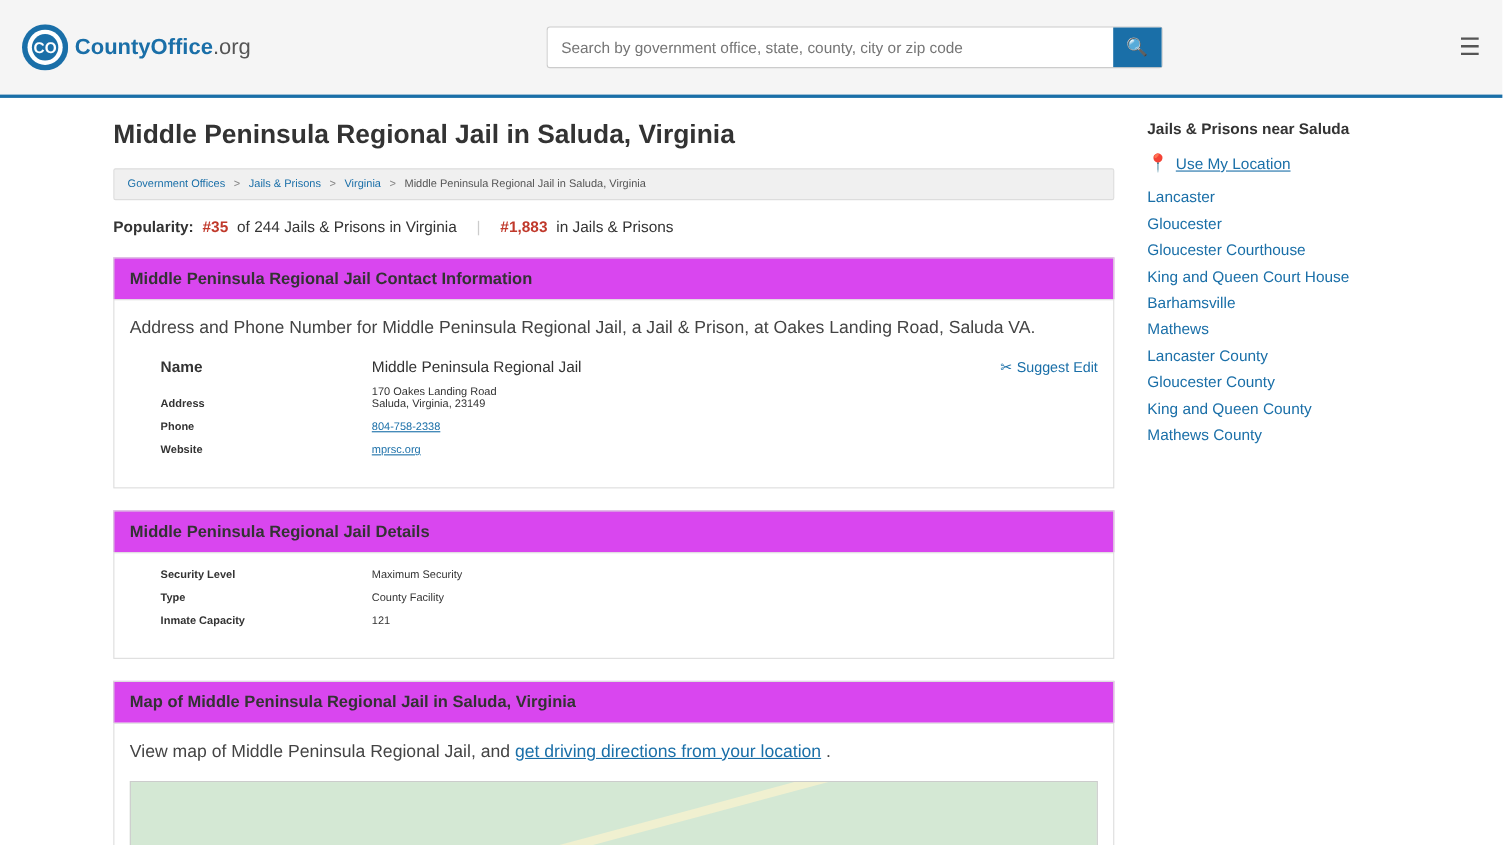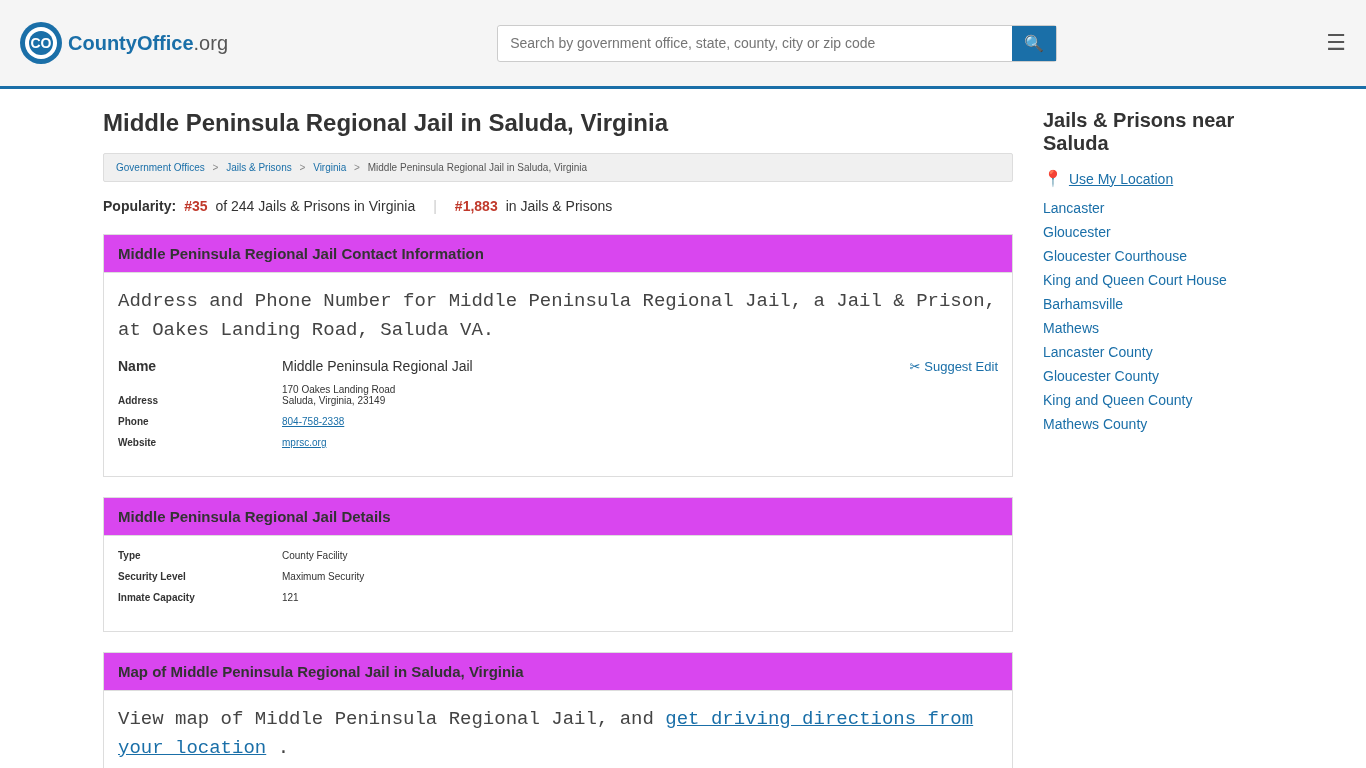--- a/index.html
+++ b/index.html
@@ -118,38 +118,38 @@
       font-weight: bold;
       color: #333;
       border: 1px solid #ddd;
       border-bottom: none;
     }
     .section-body {
       border: 1px solid #ddd;
       padding: 14px 14px 18px;
     }
     .section-desc {
-      font-size: 19px;
+      font-size: 16px;
       color: #444;
       margin-bottom: 14px;
       line-height: 1.5;
-      font-family: Liberation Mono, monospace;
     }
 
     
     .info-row {
       display: flex;
       margin-bottom: 10px;
       font-size: 10px;
       align-items: flex-end;
     }
     .info-label {
       font-weight: bold;
-      width: 164px;
+      width: 192px;
       flex-shrink: 0;
+      margin-left: 28px;
     }
     .info-value { color: #333; }
     .info-value a { color: #1a6fa8; text-decoration: underline; cursor: pointer; }
 
     
     #suggest-edit {
       float: right;
       font-size: 13px;
       color: #1a6fa8;
       text-decoration: none;
@@ -165,21 +165,21 @@
       justify-content: space-between;
       margin-bottom: 10px;
     }
     .name-row .left {
       display: flex;
       gap: 0;
     }
 
     
     #sidebar-title {
-      font-size: 20px;
+      font-size: 14px;
       font-weight: bold;
       color: #333;
       margin-bottom: 14px;
     }
     #sidebar-location {
       display: flex;
       align-items: center;
       gap: 6px;
       margin-bottom: 12px;
     }
@@ -322,26 +322,26 @@
             <a>mprsc.org</a>
           </span>
         </div>
       </div>
     </div>
 
     <div class="section">
       <div class="section-header">Middle Peninsula Regional Jail Details</div>
       <div class="section-body">
         <div class="info-row">
+          <span class="info-label">Security Level</span>
+          <span class="info-value">Maximum Security</span>
+        </div>
+        <div class="info-row">
           <span class="info-label">Type</span>
           <span class="info-value">County Facility</span>
-        </div>
-        <div class="info-row">
-          <span class="info-label">Security Level</span>
-          <span class="info-value">Maximum Security</span>
         </div>
         <div class="info-row">
           <span class="info-label">Inmate Capacity</span>
           <span class="info-value">121</span>
         </div>
       </div>
     </div>
 
     <div class="section">
       <div class="section-header">Map of Middle Peninsula Regional Jail in Saluda, Virginia</div>

